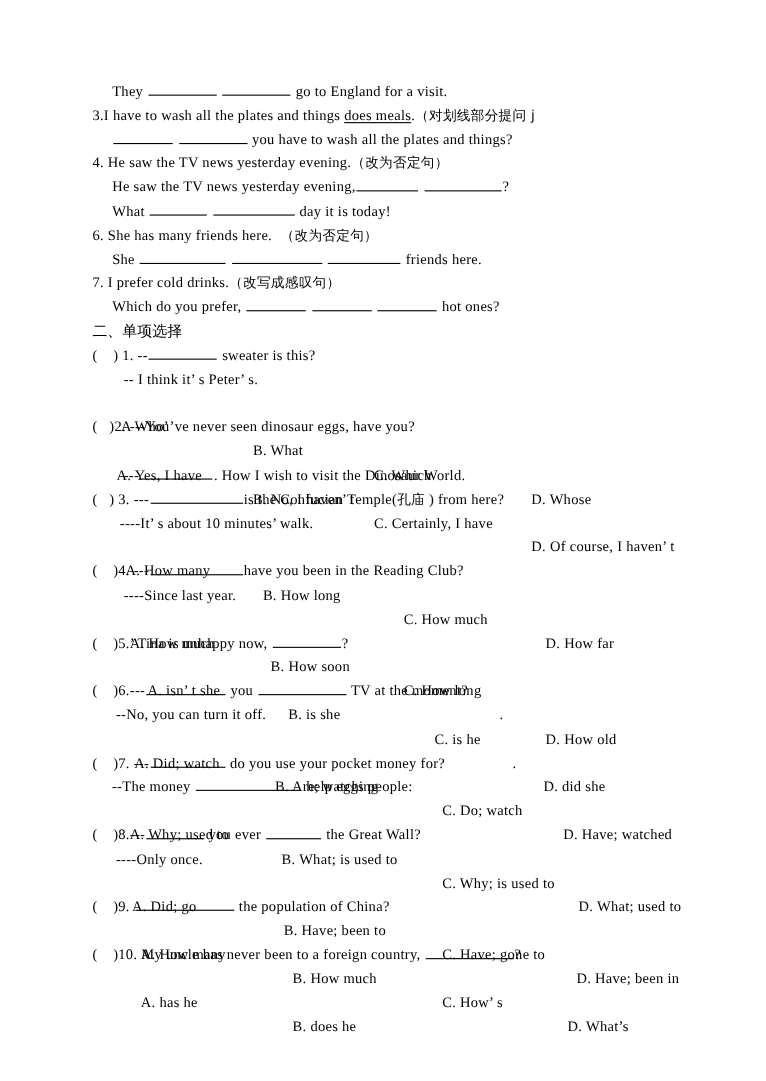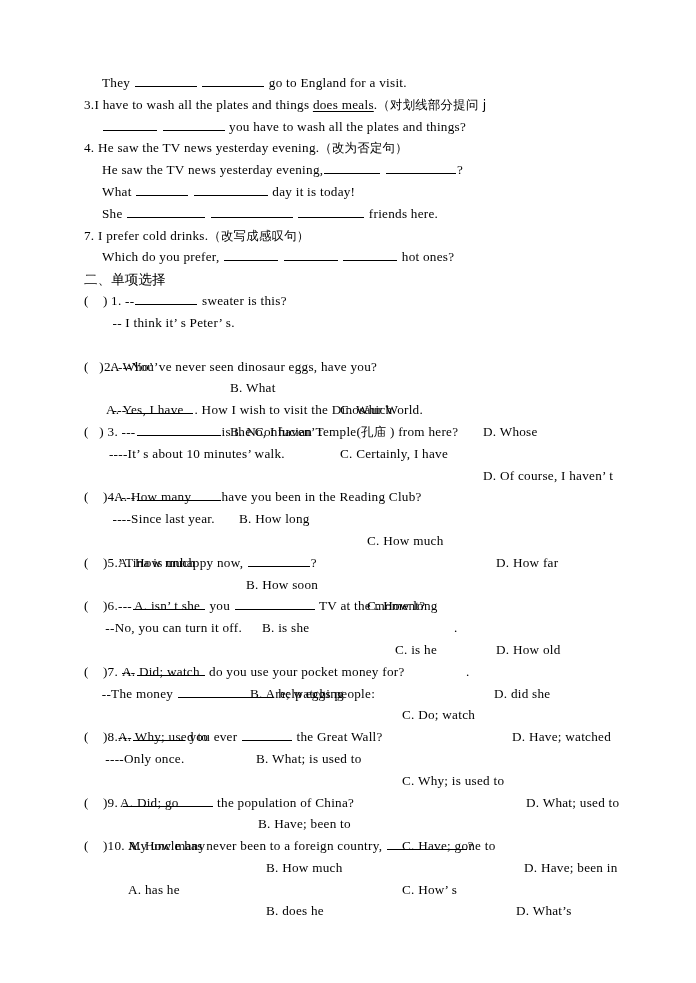--- a/index.html
+++ b/index.html
@@ -65,20 +65,21 @@
     <div class="line i1"><span>They </span><span class="bl" style="width:62px"></span><span> </span><span class="bl" style="width:62px"></span><span> go to England for a visit.</span></div>
 
     <div class="line i0"><span>3.I have to wash all the plates and things </span><span class="u">does meals</span><span>.</span><span class="cn">（对划线部分提问 j</span></div>
     <div class="line i1"><span class="bl" style="width:54px"></span><span> </span><span class="bl" style="width:62px"></span><span> you have to wash all the plates and things?</span></div>
 
     <div class="line i0"><span>4. He saw the TV news yesterday evening.</span><span class="cn">（改为否定句）</span></div>
     <div class="line i1"><span>He saw the TV news yesterday evening,</span><span class="bl" style="width:56px"></span><span> </span><span class="bl" style="width:70px"></span><span>?</span></div>
 
     <div class="line i1"><span>What </span><span class="bl" style="width:52px"></span><span> </span><span class="bl" style="width:74px"></span><span> day it is today!</span></div>
 
+    <div class="line i0"><span>6. She has many friends here. </span><span class="cn"> （改为否定句）</span></div>
     <div class="line i1"><span>She </span><span class="bl" style="width:78px"></span><span> </span><span class="bl" style="width:82px"></span><span> </span><span class="bl" style="width:66px"></span><span> friends here.</span></div>
 
     <div class="line i0"><span>7. I prefer cold drinks.</span><span class="cn">（改写成感叹句）</span></div>
     <div class="line i1"><span>Which do you prefer, </span><span class="bl" style="width:54px"></span><span> </span><span class="bl" style="width:54px"></span><span> </span><span class="bl" style="width:54px"></span><span> hot ones?</span></div>
   </div>
 
   <div class="hd">二、单项选择</div>
 
   <div>
 

